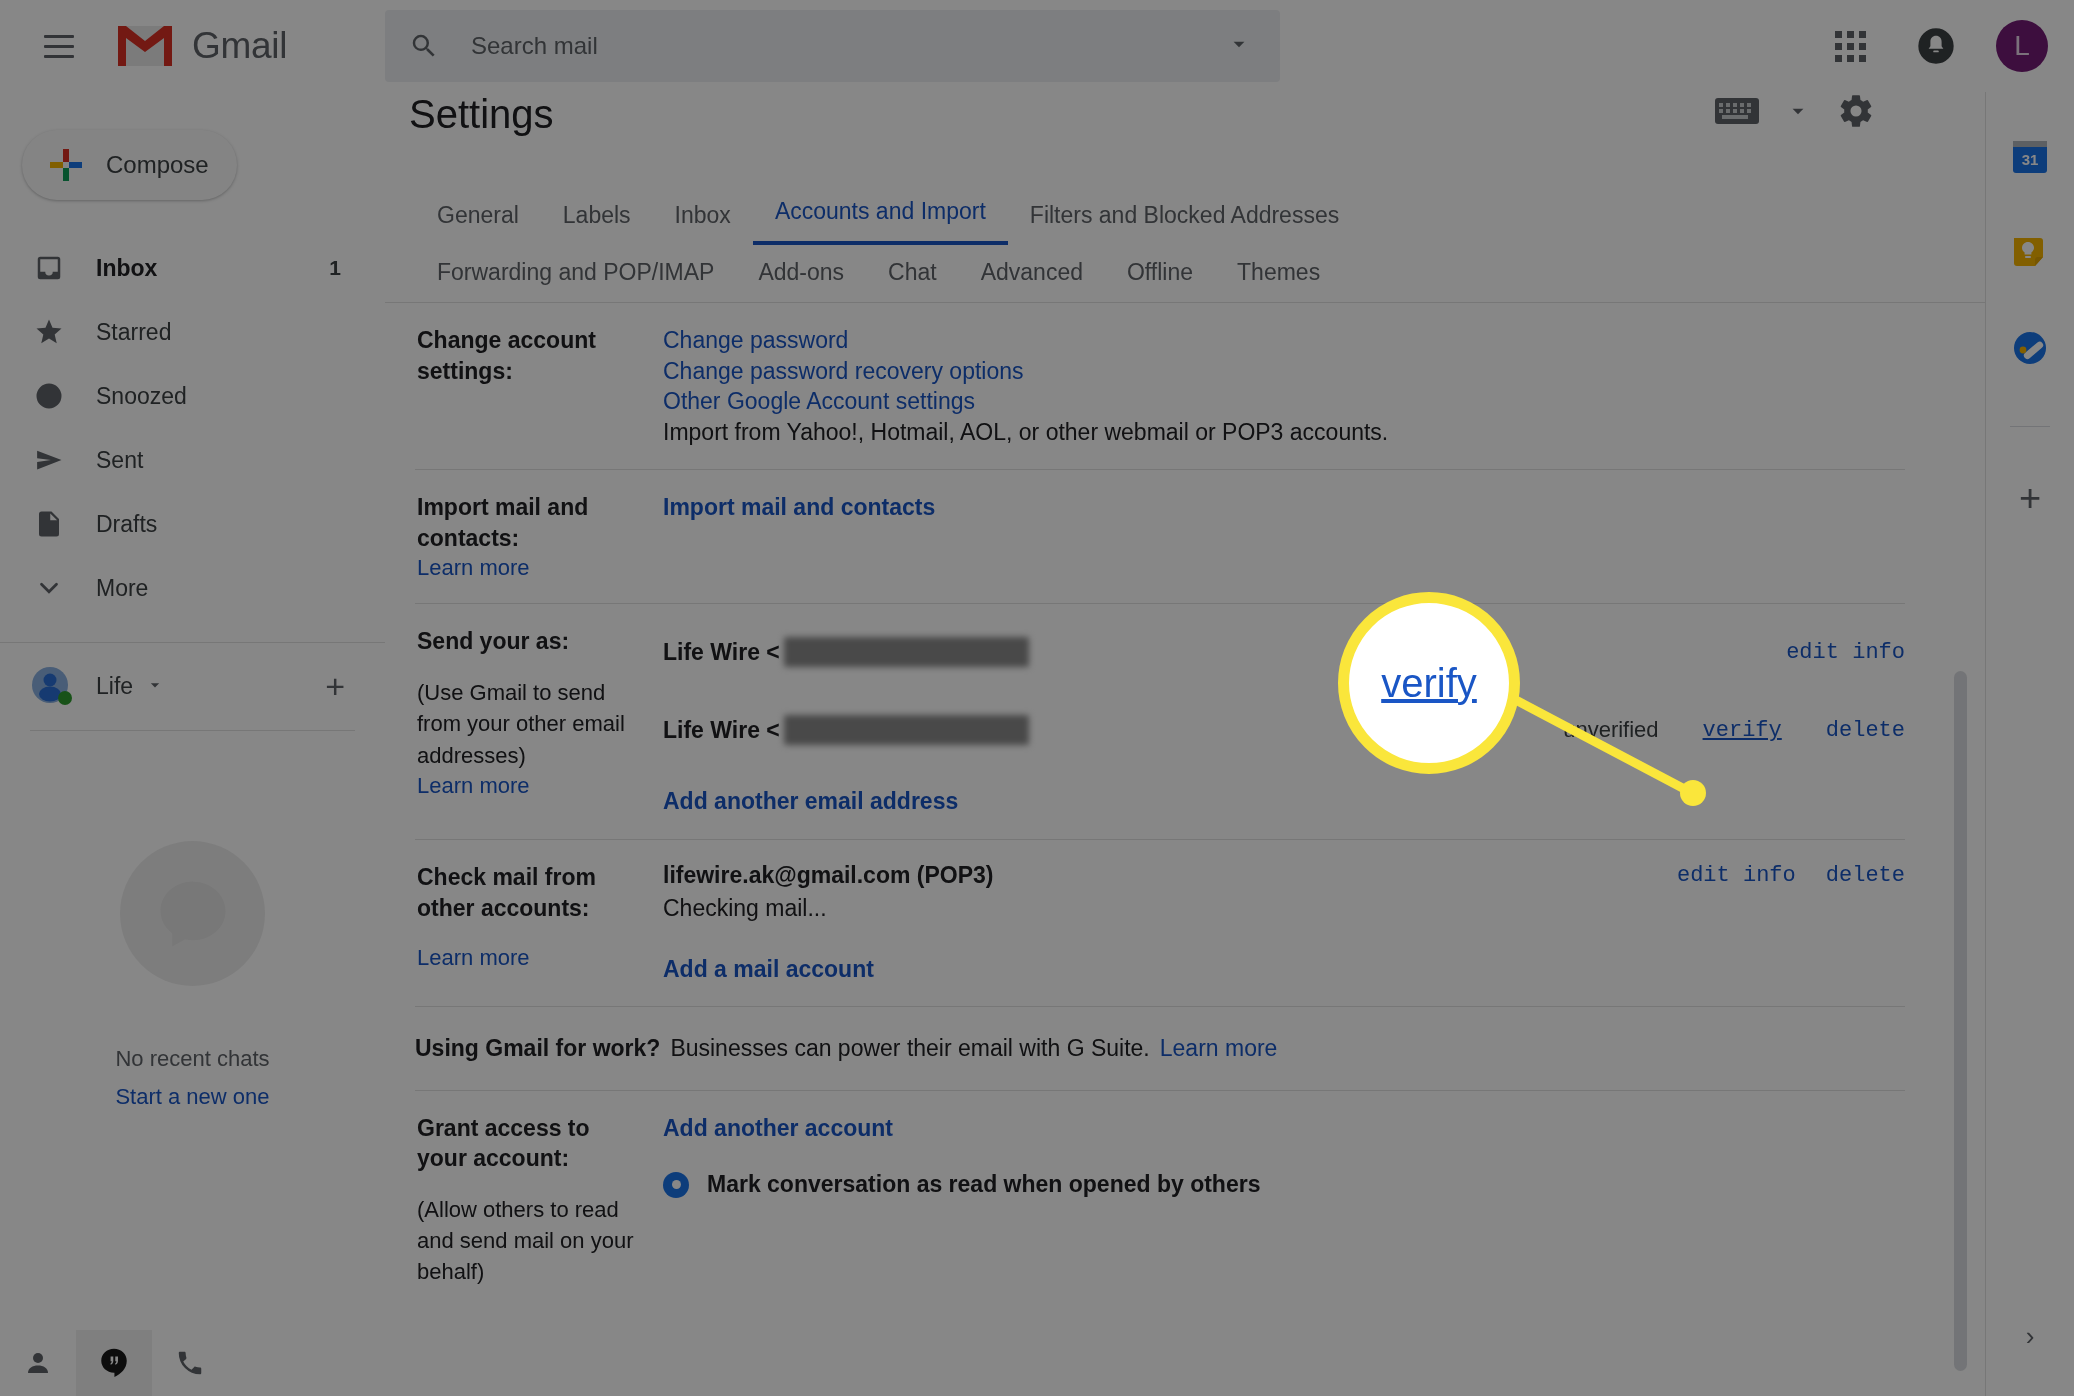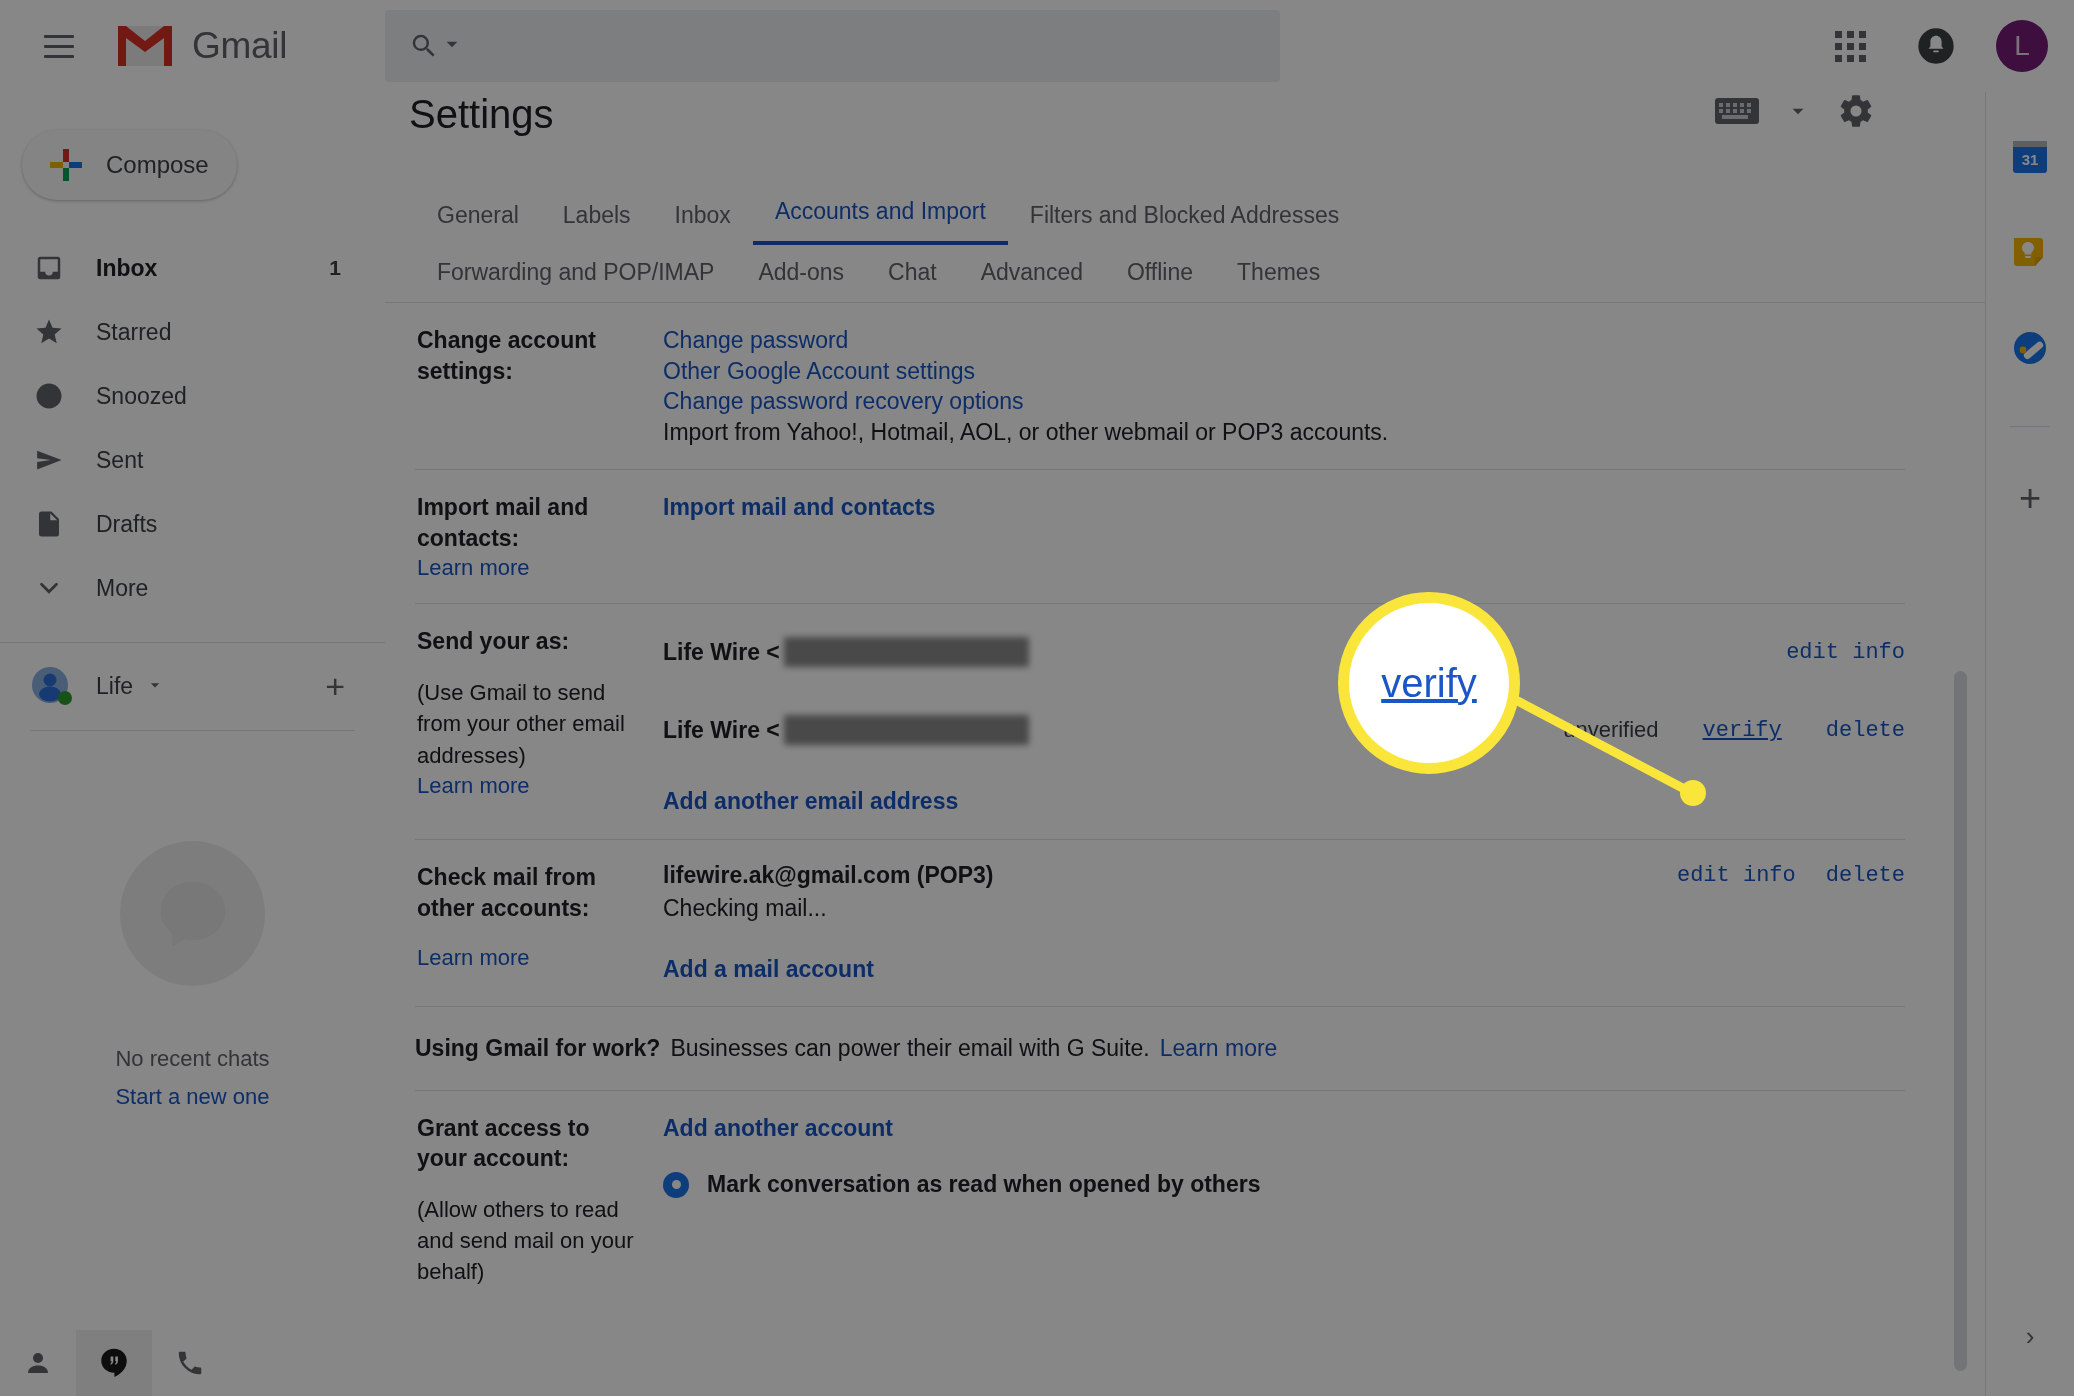--- a/index.html
+++ b/index.html
@@ -206,20 +206,21 @@
       </div>
       <div class="brand-text">Gmail</div>
     </div>
 
     <div class="searchbox">
       <div class="search-icon">
         <svg width="30" height="30" viewBox="0 0 24 24" fill="#5f6368">
           <path d="M15.5 14h-.79l-.28-.27A6.47 6.47 0 0 0 16 9.5 6.5 6.5 0 1 0 9.5 16c1.61 0 3.09-.59 4.23-1.57l.27.28v.79l5 4.99L20.49 19l-4.99-5zm-6 0C7.01 14 5 11.99 5 9.5S7.01 5 9.5 5 14 7.01 14 9.5 11.99 14 9.5 14z"></path>
         </svg>
       </div>
+      <input class="search-input" type="text" placeholder="Search mail" style="">
       <div class="search-caret">
         <svg width="26" height="26" viewBox="0 0 24 24" fill="#5f6368">
             <path d="M7 10l5 5 5-5z"></path>
           </svg>
       </div>
     </div>
 
     <div class="topicons">
       <div class="icon-btn">
         <div class="grid-icon">
@@ -421,22 +422,22 @@
 
     <div class="settings-body">
       <div class="scroll-col">
 
         <div class="srow first">
           <div class="slabel">
             <div class="lt">Change account settings:</div>
           </div>
           <div class="scontent">
             <span class="blink">Change password</span>
+            <span class="blink">Change password recovery options</span>
             <span class="blink">Other Google Account settings</span>
-            <span class="blink">Change password recovery options</span>
             <span class="plaintext">Import from Yahoo!, Hotmail, AOL, or other webmail or POP3 accounts.</span>
           </div>
         </div>
 
         <div class="srow">
           <div class="slabel">
             <div class="lt">Import mail and contacts:</div>
             <span class="llink">Learn more</span>
           </div>
           <div class="scontent">

